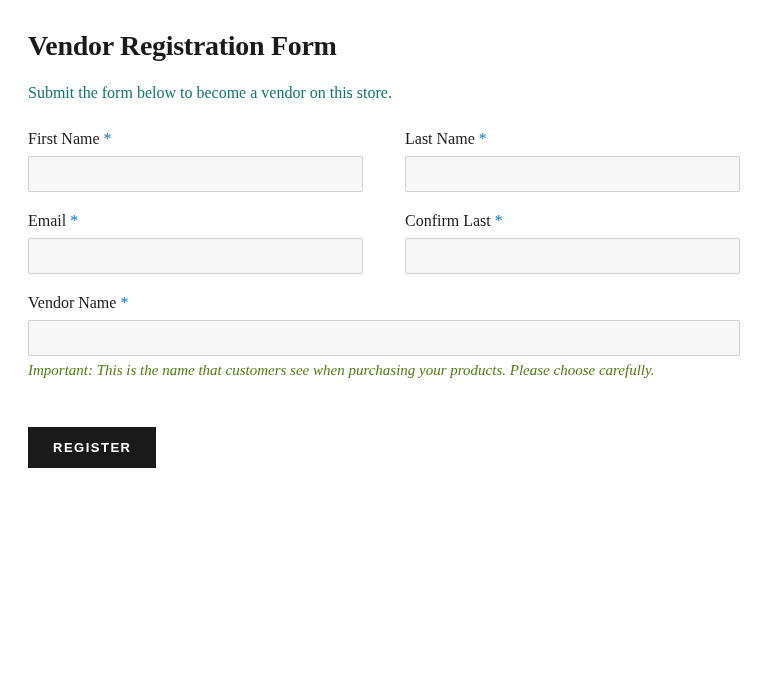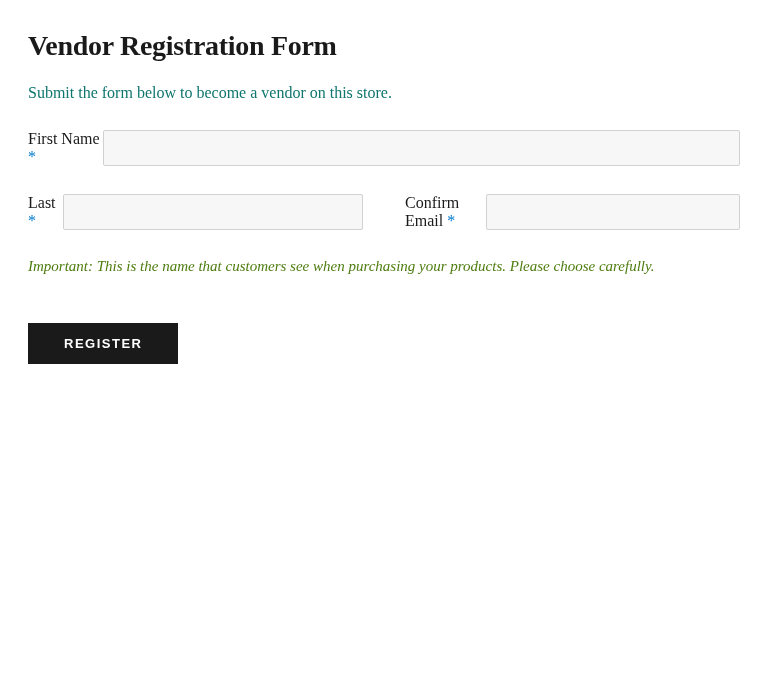--- a/index.html
+++ b/index.html
@@ -26,20 +26,21 @@
       color: #0f766e;
     }
     .form-row {
       display: flex;
       gap: 42px;
       margin-bottom: 20px;
     }
     .form-group {
       flex: 1;
       display: flex;
+      flex-direction: column;
     }
     .form-group.full {
       width: 100%;
     }
     label {
       font-size: 16px;
       margin-bottom: 8px;
       color: #1a1a1a;
     }
     .required {
@@ -70,21 +71,21 @@
       color: #4d7c0f;
       font-size: 15px;
       margin-top: 6px;
       margin-bottom: 20px;
     }
     .register-btn {
       display: inline-block;
       background: #1a1a1a;
       color: #fff;
       border: none;
-      padding: 13px 36px;
+      padding: 13px 25px;
       font-family: Arial, Helvetica, sans-serif;
       font-size: 13px;
       font-weight: 700;
       letter-spacing: 1.5px;
       text-transform: uppercase;
       cursor: pointer;
       margin-top: 28px;
     }
   </style>
 </head>
@@ -97,38 +98,52 @@
 <form>
 
   <div class="form-row">
     <div class="form-group">
       <label>
         <span>First Name</span>
         <span class="required">*</span>
       </label>
       <input type="text" value="" style="">
     </div>
+    <div class="form-group">
+      <label>
+        <span>Last Name</span>
+        <span class="required">*</span>
+      </label>
+      <input type="text" value="" style="">
+    </div>
   </div>
 
 
   <div class="form-row">
     <div class="form-group">
       <label>
-        <span>Last</span>
+        <span>Email</span>
         <span class="required">*</span>
       </label>
       <input type="email" value="" style="">
     </div>
     <div class="form-group">
       <label>
-        <span>Confirm Email</span>
+        <span>Confirm Last</span>
         <span class="required">*</span>
       </label>
       <input type="email" value="" style="">
     </div>
   </div>
 
+  <div class="form-group full">
+    <label>
+      <span>Vendor Name</span>
+      <span class="required">*</span>
+    </label>
+    <input type="text" value="" style="">
+  </div>
   <p class="hint-text">Important: This is the name that customers see when purchasing your products. Please choose carefully.</p>
 
 
   <button type="submit" class="register-btn">Register</button>
 
 </form>
 
 </body></html>

